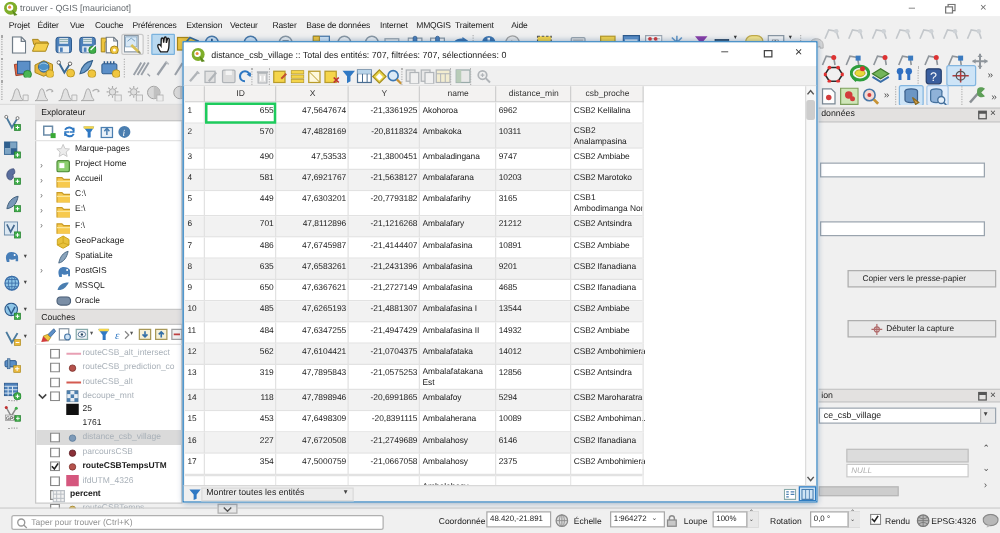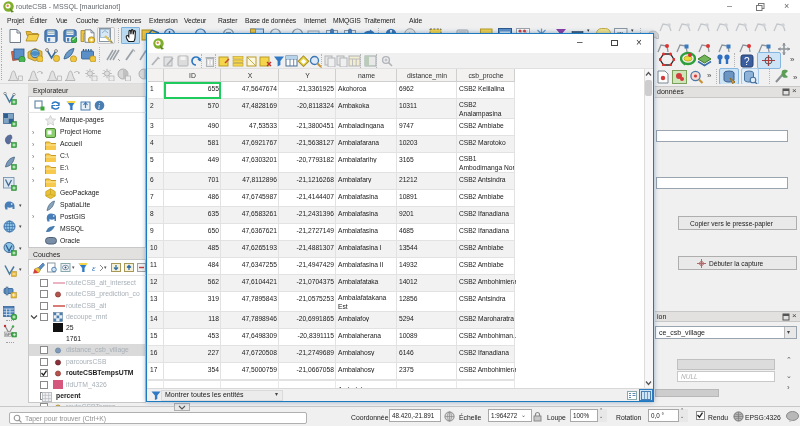--- a/index.html
+++ b/index.html
@@ -7,21 +7,21 @@
 .t{white-space:nowrap;line-height:1.15;}
 .sep{border-left:1px dotted #b5b5b5;}
 </style></head><body>
 <div class="a " style="left:0px;top:0px;width:800px;height:13px;background:#ffffff;"></div>
 <svg class="a" style="left:3px;top:1px;" width="12" height="12" viewBox="0 0 12 12">
     <circle cx="5.5" cy="5.5" r="5.2" fill="#7fae2a"></circle>
     <circle cx="5" cy="5" r="2.6" fill="#fff"></circle>
     <circle cx="4.7" cy="4.7" r="1.2" fill="#e8883a"></circle>
     <path d="M6.5 6.5 L11 11 L8.2 11.5z" fill="#5c8a1e"></path>
   </svg>
-<div class="a t" style="left:16px;top:2.5px;font-size:7.1px;color:#63686d;">routeCSB - MSSQL [mauricianot]</div>
+<div class="a t" style="left:16px;top:2.5px;font-size:7.1px;color:#63686d;">trouver - QGIS [mauricianot]</div>
 <div class="a t" style="left:727px;top:0.5px;font-size:9px;color:#666;">–</div>
 <svg class="a" style="left:756px;top:3px;" width="9" height="8" viewBox="0 0 9 8">
     <rect x="2.5" y="0.5" width="5.5" height="5" fill="#fff" stroke="#777"></rect>
     <rect x="0.5" y="2.5" width="5.5" height="5" fill="#fff" stroke="#777"></rect>
   </svg>
 <div class="a t" style="left:784px;top:1px;font-size:9px;color:#666;">×</div>
 <div class="a " style="left:0px;top:13px;width:800px;height:14px;background:#f0f0f0;"></div>
 <div class="a t" style="left:7px;top:16.5px;font-size:6.8px;color:#1a1a1a;letter-spacing:-0.12px;">Projet</div>
 <div class="a t" style="left:30px;top:16.5px;font-size:6.8px;color:#1a1a1a;letter-spacing:-0.12px;">Éditer</div>
 <div class="a t" style="left:56px;top:16.5px;font-size:6.8px;color:#1a1a1a;letter-spacing:-0.12px;">Vue</div>
@@ -771,20 +771,21 @@
     <path d="M1 1 L4 4 L7 1" fill="none" stroke="#555" stroke-width="1.1"></path>
   </svg>
 <div class="a" style="left:146px;top:33px;width:508px;height:369px;background:#f0f0f0;border:1.5px solid #1e7ac0;box-shadow:0 0 5px rgba(0,60,120,0.4);z-index:10;">
 <div class="a " style="left:0px;top:0px;width:506px;height:19px;background:#ffffff;"></div>
 <svg class="a" style="left:6px;top:4px;" width="12" height="12" viewBox="0 0 12 12">
       <circle cx="5.5" cy="5.5" r="5.2" fill="#7fae2a"></circle>
       <circle cx="5" cy="5" r="2.6" fill="#fff"></circle>
       <circle cx="4.7" cy="4.7" r="1.2" fill="#e8883a"></circle>
       <path d="M6.5 6.5 L11 11 L8.2 11.5z" fill="#5c8a1e"></path>
     </svg>
+<div class="a t" style="left:22px;top:6px;font-size:7.1px;color:#1a1a1a;">distance_csb_village :: Total des entités: 707, filtrées: 707, sélectionnées: 0</div>
 <div class="a t" style="left:430px;top:2px;font-size:10px;color:#333;">–</div>
 <div class="a " style="left:464px;top:6px;width:7px;height:6px;border:1px solid #444;"></div>
 <div class="a t" style="left:489px;top:3px;font-size:10px;color:#333;">×</div>
 <div class="a " style="left:0px;top:19px;width:506px;height:16px;background:#f0f0f0;border-bottom:1px solid #e0e0e0;"></div>
 <svg class="a" style="left:2px;top:21px;" width="12" height="12" viewBox="0 0 12 12">
       <path d="M3 10 L9 3" stroke="#b0b4b8" stroke-width="1.8"></path>
       <path d="M8.5 2 l2 2" stroke="#b0b4b8" stroke-width="1.2"></path>
     </svg>
 <svg class="a" style="left:16px;top:21px;" width="12" height="12" viewBox="0 0 12 12">
       <rect x="1" y="2" width="8" height="9" fill="#e2e2e2" stroke="#b0b4b8"></rect>

